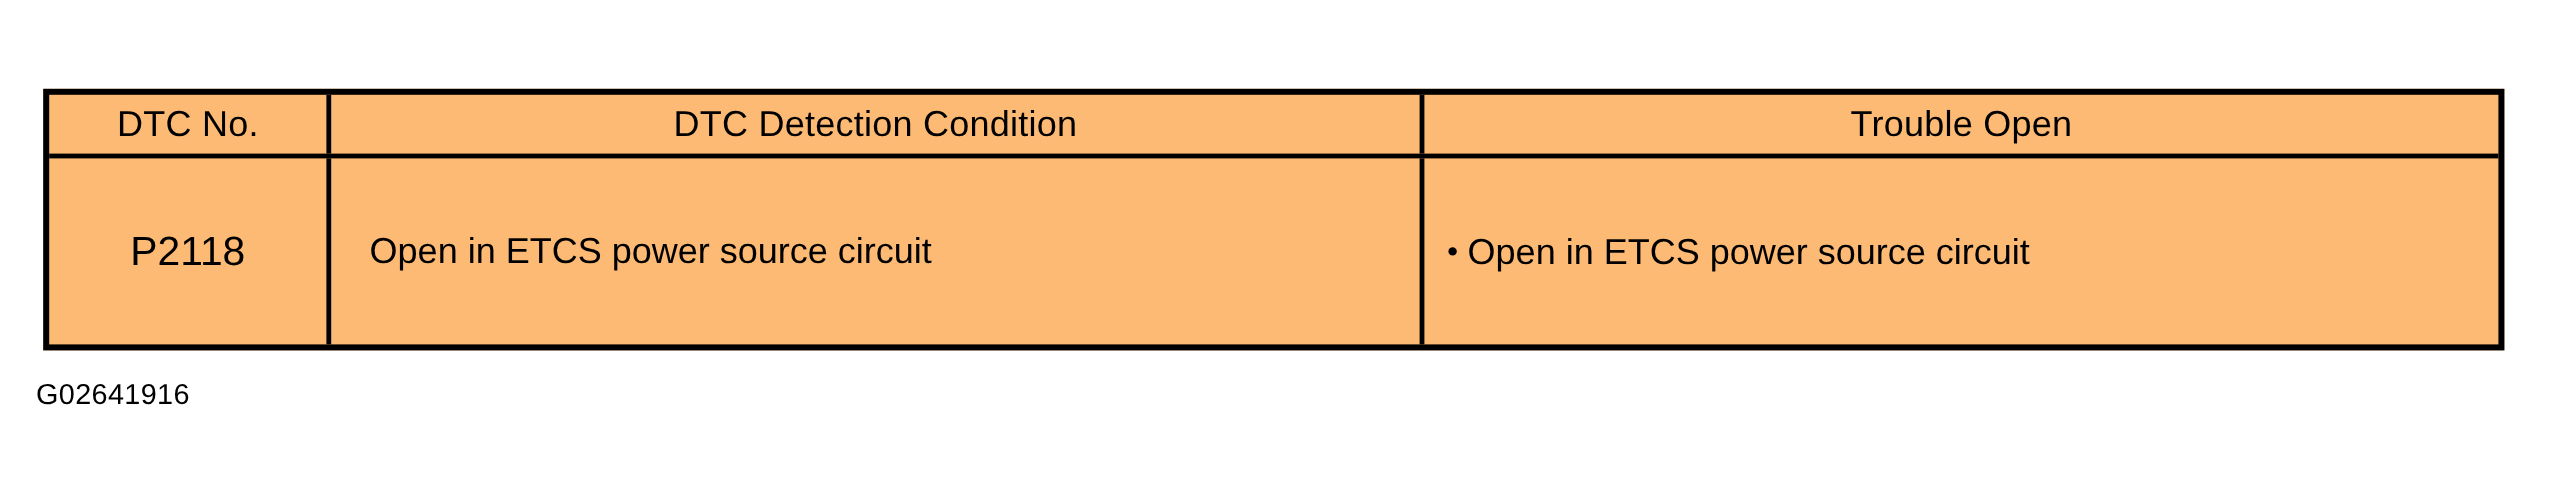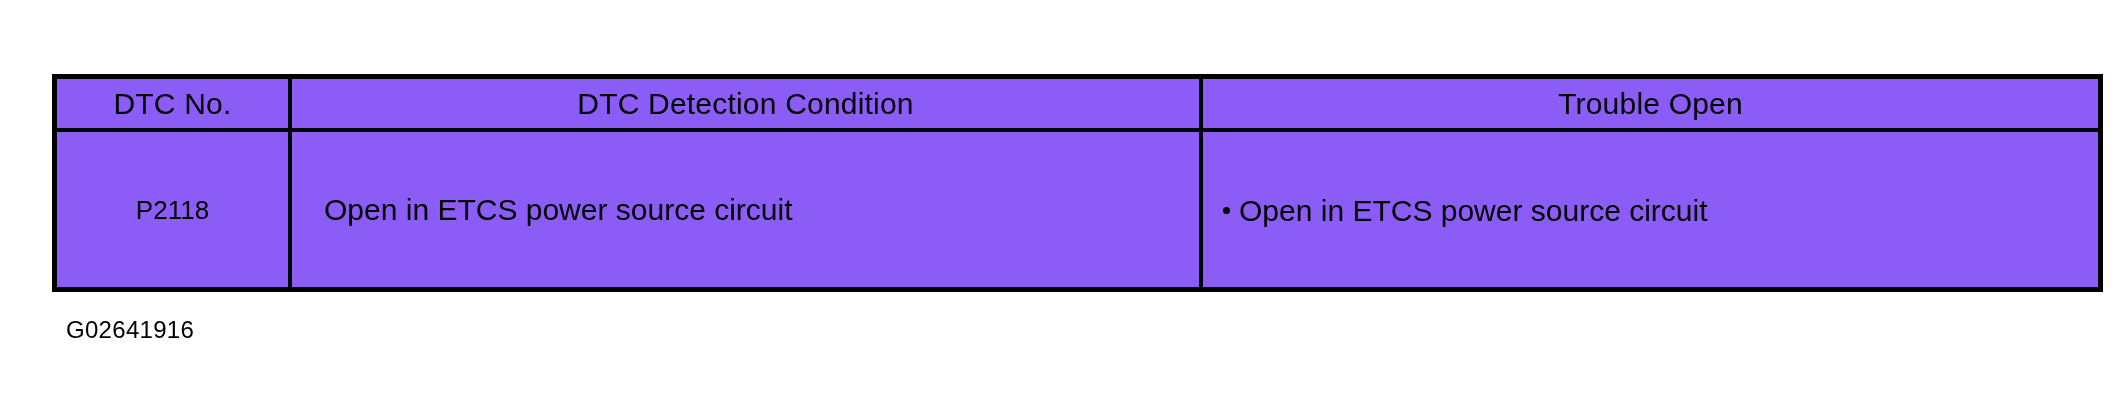--- a/index.html
+++ b/index.html
@@ -13,28 +13,28 @@
     height: 415px;
     position: relative;
     font-family: "Liberation Sans", sans-serif;
     color: #000000;
     overflow: hidden;
   }
 
   
   #dtc-table {
     position: absolute;
-    left: 52px;
+    left: 36px;
     top: 74px;
     width: 2051px;
     height: 218px;
     box-sizing: border-box;
     border: 5px solid #000000;
     border-collapse: collapse;
-    background: #8b5cf6;
+    background: #fdba74;
   }
 
   .table-inner {
     position: absolute;
     left: 0;
     top: 0;
     right: 0;
     bottom: 0;
     display: flex;
     flex-direction: column;
@@ -72,21 +72,21 @@
   }
 
   
   .hdr-text {
     font-size: 30px;
     letter-spacing: 0.2px;
     line-height: 1;
     white-space: nowrap;
   }
   .dtc-code {
-    font-size: 26px;
+    font-size: 34px;
     line-height: 1;
     white-space: nowrap;
   }
   .cond-text {
     font-size: 30px;
     line-height: 1;
     padding-left: 32px;
     white-space: nowrap;
   }
 
@@ -123,21 +123,20 @@
 
   
   #figure-caption {
     position: absolute;
     left: 30px;
     top: 318px;
     font-size: 24px;
     line-height: 1;
     letter-spacing: 0.3px;
     white-space: nowrap;
-    margin-left: 36px;
   }
 </style>
 </head>
 <body>
 
 <div id="dtc-table">
   <div class="table-inner">
 
     <div class="row row-header">
       <div class="cell cell-dtcno">

